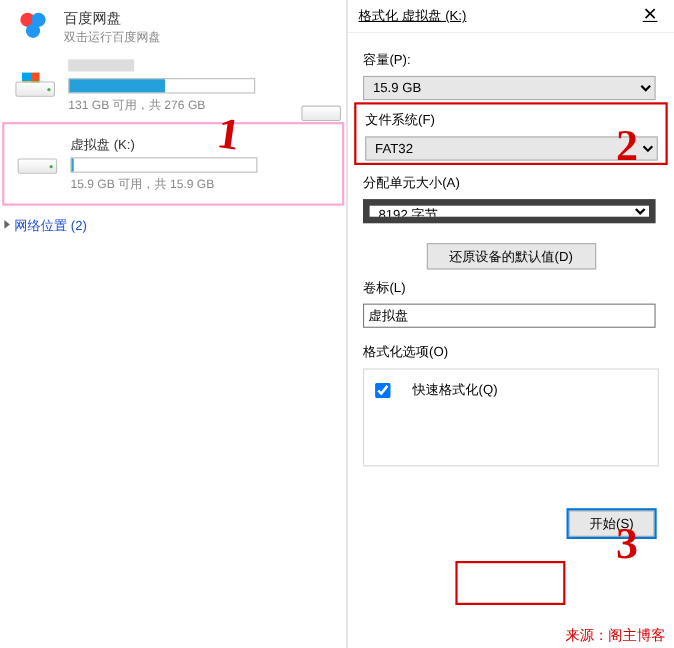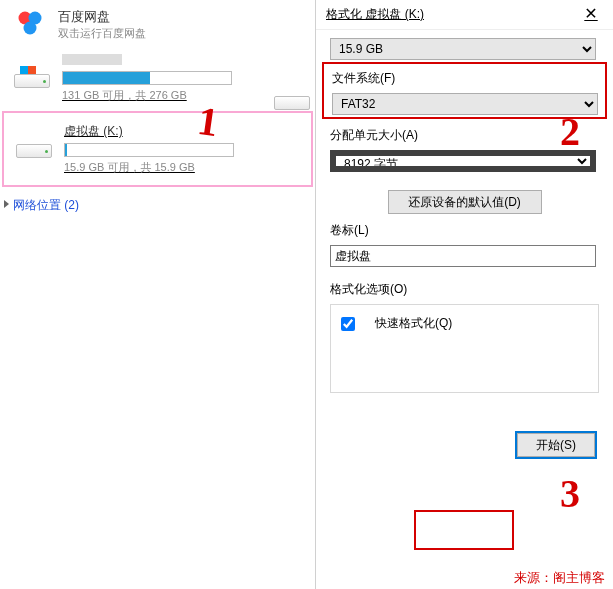--- a/index.html
+++ b/index.html
@@ -11,21 +11,21 @@
 .app-icon { width: 36px; height: 36px; margin-right: 10px; position: relative; }
 .app-icon svg { width: 36px; height: 36px; }
 .app-title { font-size: 13px; color: #333; }
 .app-sub { font-size: 11px; color: #888; margin-top: 0; }
 
 .drive-row { display: flex; align-items: center; padding: 4px 8px 4px 12px; margin-top: 2px; }
 .drive-icon { width: 40px; height: 26px; margin-right: 10px; position: relative; }
 .drive-icon .slab { position: absolute; left: 2px; top: 8px; width: 36px; height: 14px; background: linear-gradient(#fff,#e8e8e8); border: 1px solid #bdbdbd; border-radius: 2px; }
 .drive-icon .led { position: absolute; right: 6px; top: 14px; width: 3px; height: 3px; background: #4caf50; border-radius: 50%; }
 .drive-icon.win::before { content: ""; position: absolute; left: 8px; top: 0; width: 16px; height: 16px; background: conic-gradient(#f25022 0 25%, #7fba00 0 50%, #ffb900 0 75%, #00a4ef 0); }
-.drive-body { flex: 1; text-decoration: underline; }
+.drive-body { flex: 1; }
 .drive-name { font-size: 12px; color: #333; margin-bottom: 3px; }
 .drive-name.gray { color: #aaa; background: #ddd; display: inline-block; width: 60px; height: 11px; }
 .bar { width: 170px; height: 14px; border: 1px solid #bcbcbc; background: #fff; position: relative; }
 .bar .fill { position: absolute; left: 0; top: 0; bottom: 0; background: #26a0da; }
 .drive-sub { font-size: 11px; color: #888; margin-top: 3px; }
 
 .sel-box { border: 2px solid #f9a8d4; margin: 4px 2px 4px 2px; padding: 4px 6px 6px 10px; }
 .netloc { color: #1d4ed8; font-size: 12px; padding: 6px 0 0 4px; }
 .tri { display: inline-block; width: 0; height: 0; border-top: 4px solid transparent; border-bottom: 4px solid transparent; border-left: 5px solid #666; margin-right: 4px; vertical-align: 1px; }
 
@@ -115,20 +115,21 @@
 <div class="mini-drive">
     <div class="slab"></div>
   </div>
 
 <div class="dlg">
   <div class="titlebar">
     <div class="t">格式化 虚拟盘 (K:)</div>
     <div class="x">✕</div>
   </div>
   <div class="body">
+    <div class="lbl">容量(P):</div>
     <select class="sel"><option>15.9 GB</option></select>
 
     <div class="redbox">
       <div class="lbl" style="margin-top:0">文件系统(F)</div>
       <select class="sel"><option>FAT32</option></select>
     </div>
 
     <div class="lbl">分配单元大小(A)</div>
     <select class="sel white"><option>8192 字节</option></select>
 

